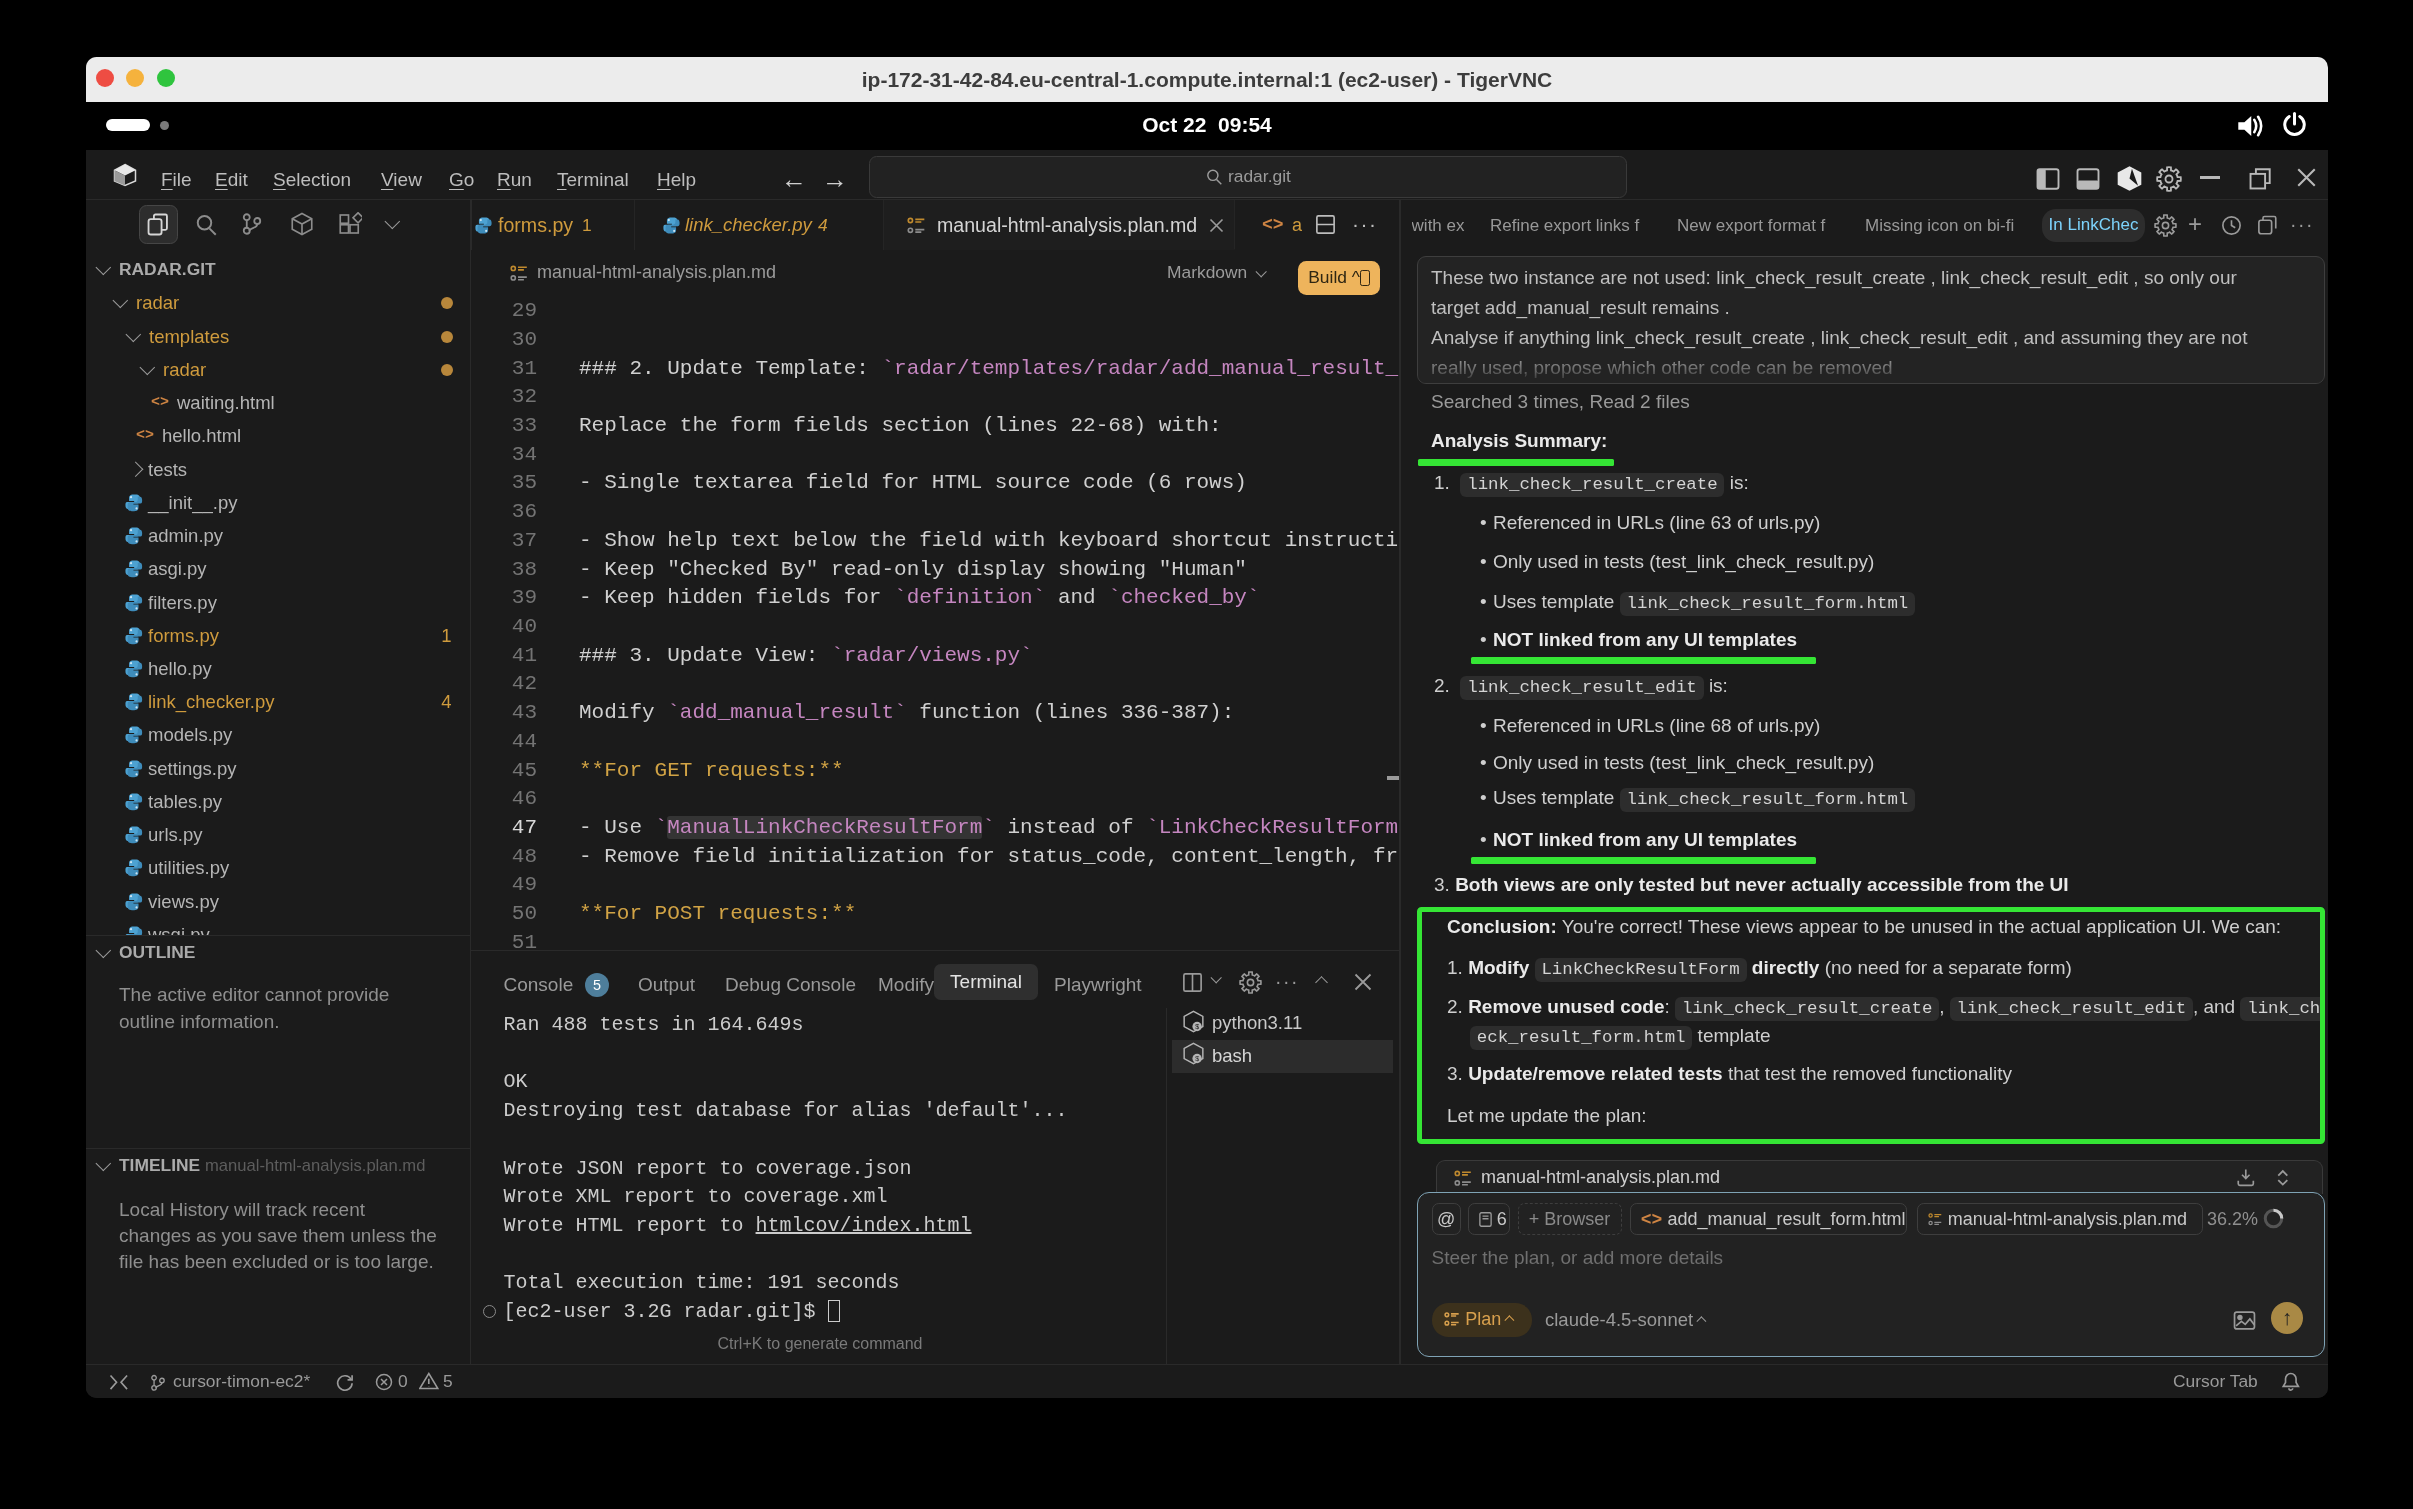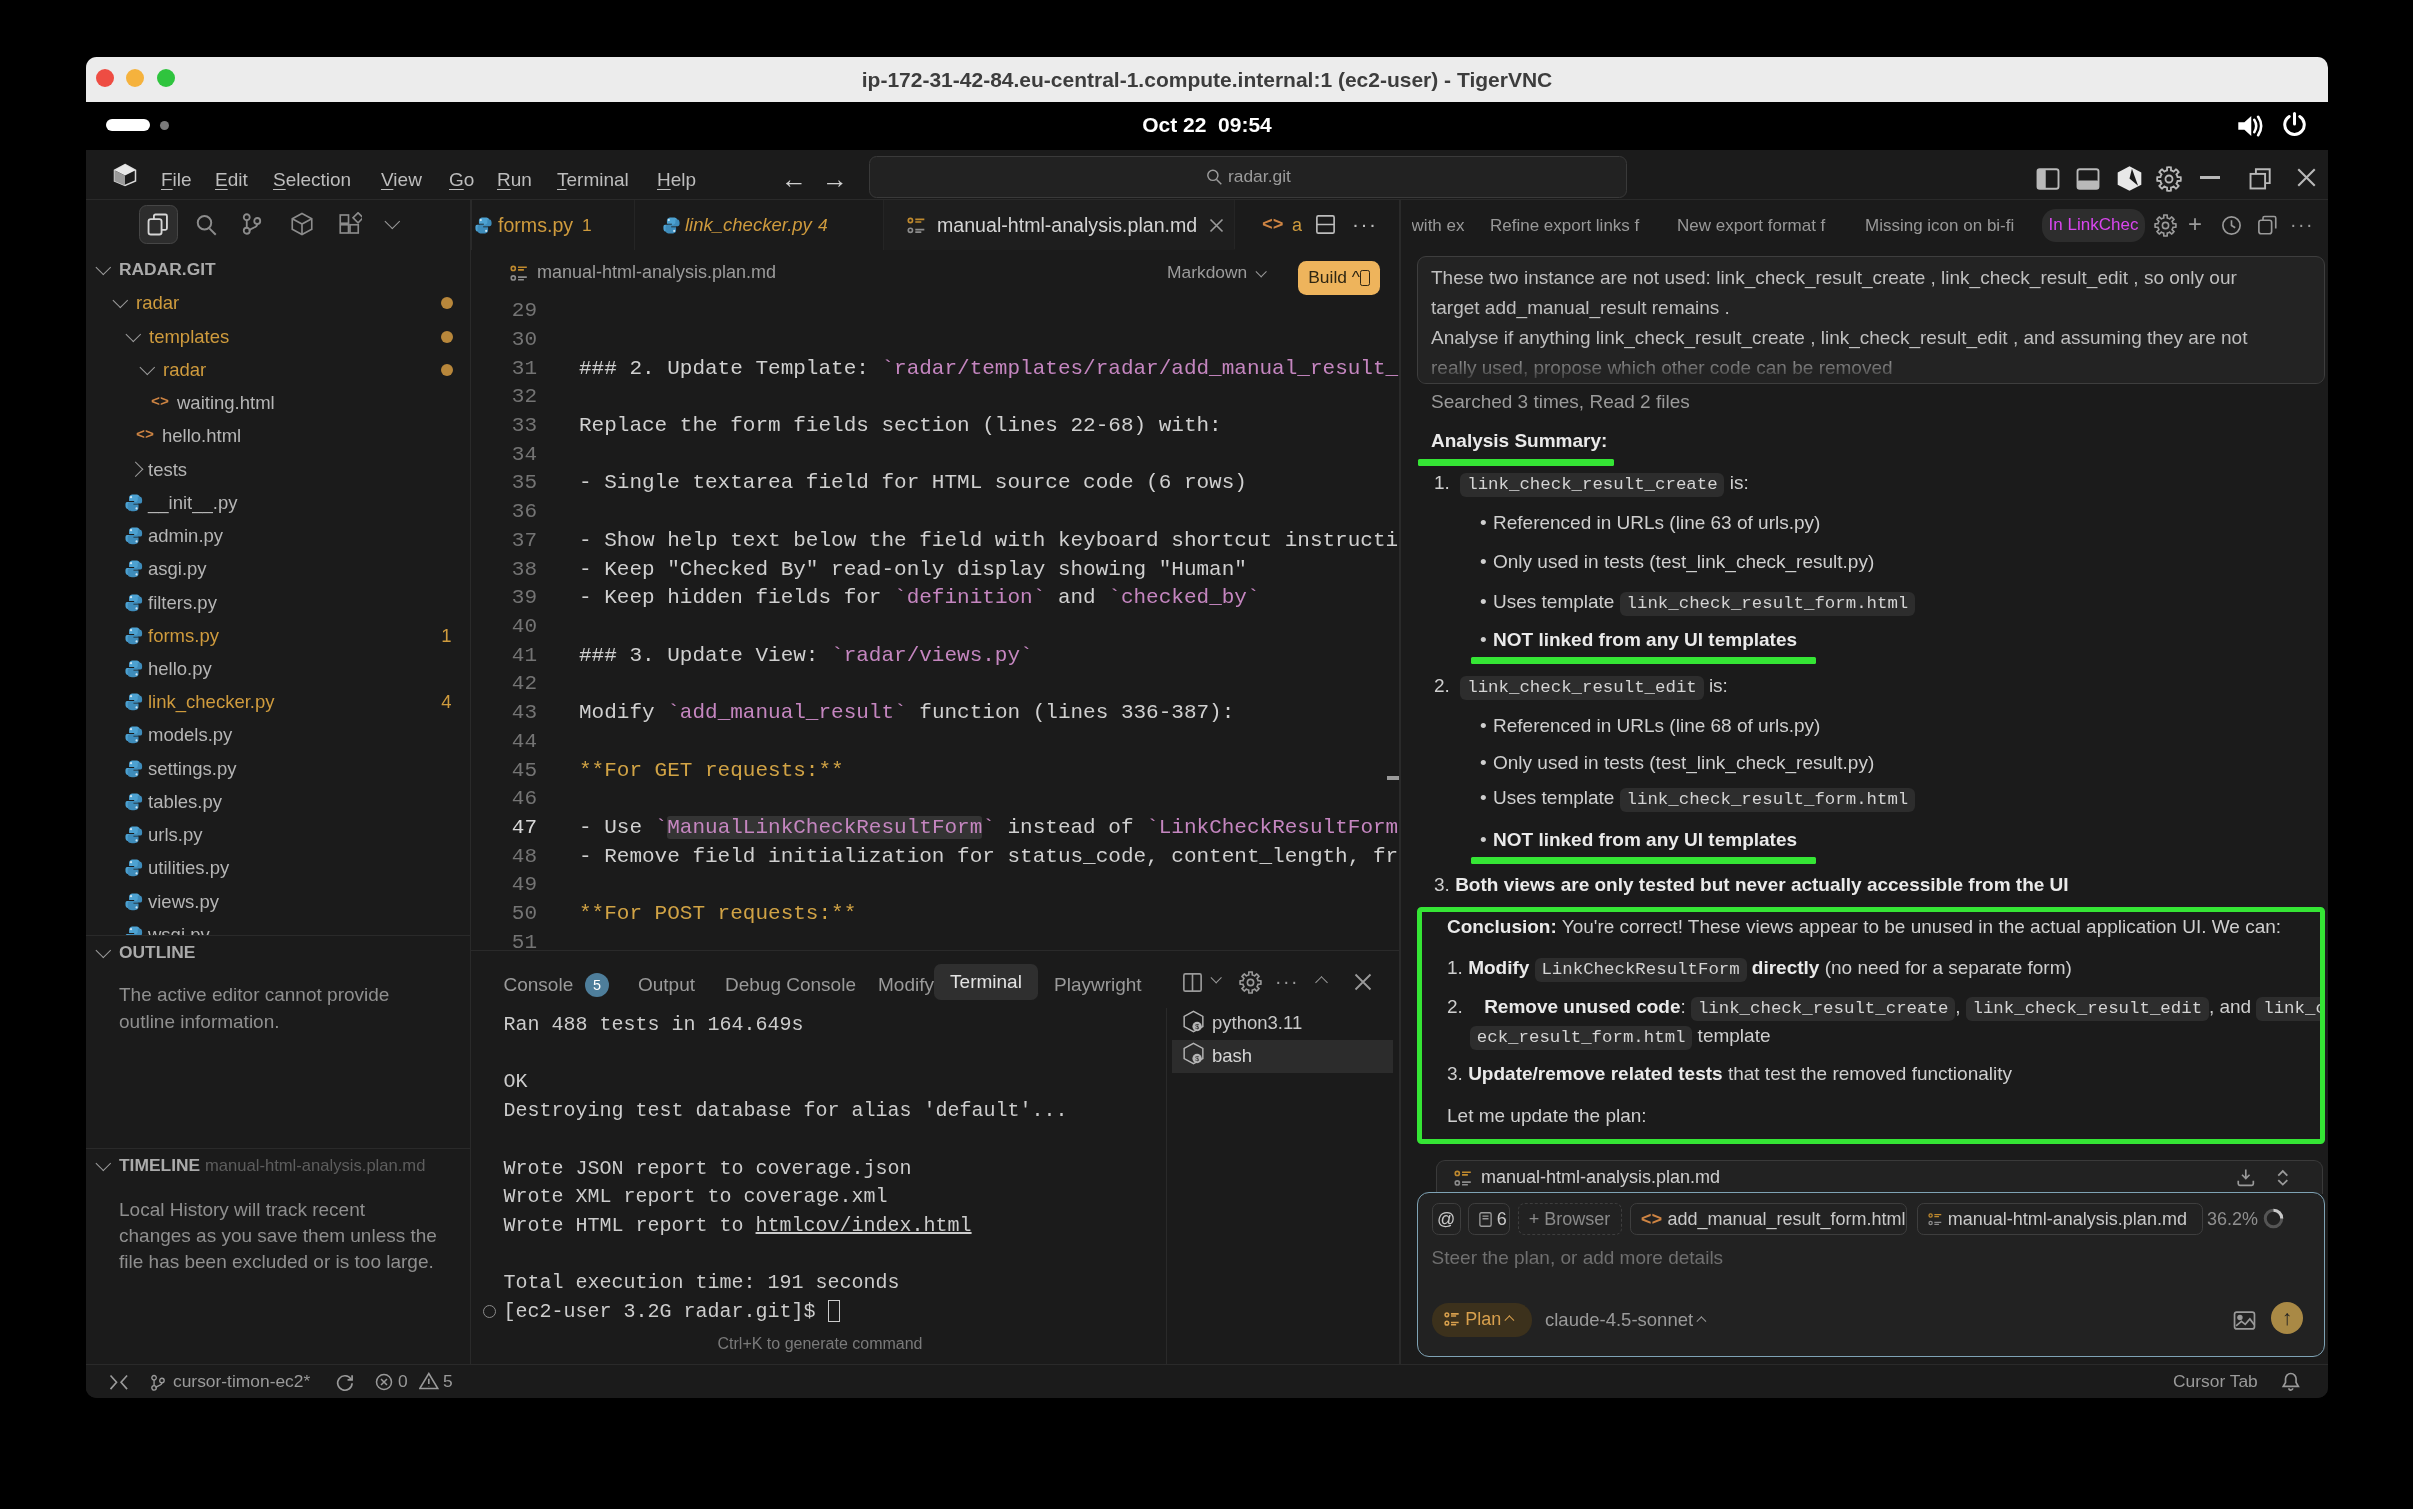--- a/index.html
+++ b/index.html
@@ -474,21 +474,21 @@
         <circle cx="21" cy="23" r="6.5" fill="#b5b5b5"></circle>
         <text x="18" y="27" font-size="10" fill="#2c2c2c" font-family="Liberation Mono">$</text>
       </svg>
     <div class="abs" style="left:741px;top:90px;height:29px;line-height:29px;font-size:18.5px;color:#d6d6d6;">bash</div>
   </div>
   <div id="chat">
     <div class="ctab" style="left:10.6px;width:65px;">with ex</div>
     <div class="ctab" style="left:89px;width:160px;">Refine export links f</div>
     <div class="ctab" style="left:276px;width:160px;">New export format f</div>
     <div class="ctab" style="left:464px;width:160px;">Missing icon on bi-fi</div>
-    <div class="abs" style="left:641px;top:9px;width:103px;height:33px;background:#2d2d2d;border-radius:14px;color:#d946ef;font-size:17px;line-height:32.5px;text-align:center;white-space:nowrap;overflow:hidden;">In LinkChec</div>
+    <div class="abs" style="left:641px;top:9px;width:103px;height:33px;background:#2d2d2d;border-radius:14px;color:#7dd3fc;font-size:17px;line-height:32.5px;text-align:center;white-space:nowrap;overflow:hidden;">In LinkChec</div>
     <svg class="abs" style="left:753px;top:14.4px;" width="23" height="23" viewBox="0 0 34 34">
         <path d="M14.5 1.7 A15.5 15.5 0 0 1 19.5 1.7 L19.6 5.8 A11.5 11.5 0 0 1 23.1 7.3 L26.0 4.4 A15.5 15.5 0 0 1 29.6 8.0 L26.7 10.9 A11.5 11.5 0 0 1 28.2 14.4 L32.3 14.5 A15.5 15.5 0 0 1 32.3 19.5 L28.2 19.6 A11.5 11.5 0 0 1 26.7 23.1 L29.6 26.0 A15.5 15.5 0 0 1 26.0 29.6 L23.1 26.7 A11.5 11.5 0 0 1 19.6 28.2 L19.5 32.3 A15.5 15.5 0 0 1 14.5 32.3 L14.4 28.2 A11.5 11.5 0 0 1 10.9 26.7 L8.0 29.6 A15.5 15.5 0 0 1 4.4 26.0 L7.3 23.1 A11.5 11.5 0 0 1 5.8 19.6 L1.7 19.5 A15.5 15.5 0 0 1 1.7 14.5 L5.8 14.4 A11.5 11.5 0 0 1 7.3 10.9 L4.4 8.0 A15.5 15.5 0 0 1 8.0 4.4 L10.9 7.3 A11.5 11.5 0 0 1 14.4 5.8 Z" fill="none" stroke="#9a9a9a" stroke-width="2.4"></path>
         <circle cx="17" cy="17" r="4.6" fill="none" stroke="#9a9a9a" stroke-width="2.4"></circle>
       </svg>
     <div class="abs" style="left:787px;top:0;height:51px;line-height:48px;font-size:24px;color:#9a9a9a;">+</div>
     <svg class="abs" style="left:820px;top:15px;" width="21" height="21" viewBox="0 0 28 28">
         <g fill="none" stroke="#9a9a9a" stroke-width="2.2">
           <circle cx="14" cy="14" r="11.5"></circle>
           <path d="M14 7 v7 l5 3"></path>
         </g>
@@ -526,21 +526,21 @@
     <div class="cline" style="left:79px;top:587px;">•</div>
       <div class="cline" style="left:92px;top:587px;">Uses template <span class="chip">link_check_result_form.html</span></div>
     <div class="cline" style="left:79px;top:629px;">•</div>
       <div class="cline cbold" style="left:92px;top:629px;">NOT linked from any UI templates</div>
     <div class="abs green" style="left:70px;top:657px;width:345px;height:6.8px;border-radius:1.5px;"></div>
     <div class="cline" style="left:33px;top:674px;">3. <b style="color:#eaeaea;">Both views are only tested but never actually accessible from the UI</b></div>
 
     <div class="abs" style="left:16px;top:707px;width:908px;height:237px;border:5.3px solid #35e535;border-radius:4.5px;overflow:hidden;">
       <div class="cline" style="left:25px;top:3.8px;"><b style="color:#eaeaea;">Conclusion:</b> You're correct! These views appear to be unused in the actual application UI. We can:</div>
       <div class="cline" style="left:25px;top:45px;">1. <b style="color:#eaeaea;">Modify</b> <span class="chip">LinkCheckResultForm</span> <b style="color:#eaeaea;">directly</b> (no need for a separate form)</div>
-      <div class="cline" style="left:25px;top:84px;">2. <b style="color:#eaeaea;margin-left:16px;">Remove unused code</b>: <span class="chip">link_check_result_create</span>, <span class="chip">link_check_result_edit</span>, and <span class="chip">link_ch</span></div>
+      <div class="cline" style="left:25px;top:84px;">2. <b style="color:#eaeaea;">Remove unused code</b>: <span class="chip">link_check_result_create</span>, <span class="chip">link_check_result_edit</span>, and <span class="chip">link_ch</span></div>
       <div class="cline" style="left:48px;top:113px;"><span class="chip">eck_result_form.html</span> template</div>
       <div class="cline" style="left:25px;top:151px;">3. <b style="color:#eaeaea;">Update/remove related tests</b> that test the removed functionality</div>
       <div class="cline" style="left:25px;top:193px;">Let me update the plan:</div>
     </div>
 
     <div class="abs" style="left:35px;top:960px;width:887px;height:34px;border:1.5px solid #3a3a3a;border-bottom:none;border-radius:9px 9px 0 0;background:#222222;">
       <svg class="abs" style="left:16.6px;top:7.6px;" width="19" height="19" viewBox="0 0 26 26">
           <g stroke="#c08a2e" stroke-width="2.2" fill="none">
             <circle cx="4.5" cy="6" r="2.8"></circle>
             <circle cx="4.5" cy="19" r="2.8" stroke="#8c8c8c"></circle>

